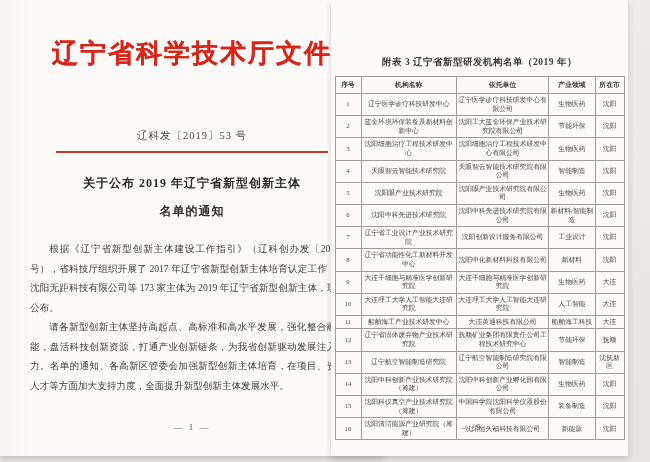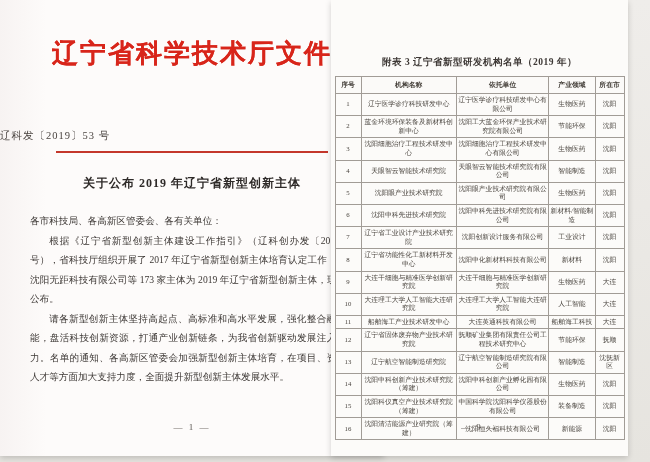--- a/index.html
+++ b/index.html
@@ -12,21 +12,21 @@
   .page{position:absolute;top:0;height:456px;background:#fdfcfa;box-shadow:0 2px 6px rgba(0,0,0,.18);}
   .page-left{left:0;width:384px;background:linear-gradient(90deg,#f7f3f2 0%,#fdfbfa 12%,#fdfbfa 100%);}
   .page-right{left:331px;width:297px;background:#fcfbf9;}
 
   
   .red-head{
     margin-top:36px;text-align:center;
     color:#d8251a;font-weight:700;font-size:26px;letter-spacing:2px;
     text-shadow:0 0 .4px #d8251a;white-space:nowrap;
   }
-  .doc-no{margin-top:58px;text-align:left;font-size:10.5px;color:#4a4440;letter-spacing:1px;}
+  .doc-no{margin-top:58px;text-align:center;font-size:10.5px;color:#4a4440;letter-spacing:1px;}
   .red-rule{margin:8px auto 0 auto;width:272px;height:2px;background:#c4372b;}
   .doc-title{margin-top:16px;text-align:center;font-size:12px;font-weight:700;color:#2e2a28;line-height:28px;letter-spacing:1px;}
   .body-text{margin:14px 28px 0 30px;font-size:9.6px;color:#3d3835;line-height:19.5px;text-align:justify;}
   .body-text p{margin:0;}
   .body-text p.indent{text-indent:2em;}
   .page-num{position:absolute;bottom:24px;width:100%;text-align:center;font-size:9px;color:#5a5550;letter-spacing:2px;}
 
   
   .table-title{margin-top:56px;text-align:center;font-size:9.5px;font-weight:700;color:#3c3734;letter-spacing:.5px;}
   table.roster{
@@ -44,23 +44,23 @@
 <body>
 
 <div class="photo">
 
   <div class="page page-left">
     <div class="red-head">辽宁省科学技术厅文件</div>
     <div class="doc-no">辽科发〔2019〕53 号</div>
     <div class="red-rule"></div>
     <div class="doc-title">
       <div>关于公布 2019 年辽宁省新型创新主体</div>
+      <div>名单的通知</div>
     </div>
     <div class="body-text">
-      <p>各市科技局、各高新区管委会、各有关单位：</p>
       <p class="indent">根据《辽宁省新型创新主体建设工作指引》（辽科创办发〔2019〕3 号），省科技厅组织开展了 2017 年辽宁省新型创新主体培育认定工作，认定沈阳无距科技有限公司等 173 家主体为 2019 年辽宁省新型创新主体，现予以公布。</p>
       <p class="indent">请各新型创新主体坚持高起点、高标准和高水平发展，强化整合融通功能，盘活科技创新资源，打通产业创新链条，为我省创新驱动发展注入新活力。名单的通知、各高新区管委会加强新型创新主体培育，在项目、资金、人才等方面加大支持力度，全面提升新型创新主体发展水平。</p>
     </div>
     <div class="page-num">— 1 —</div>
   </div>
 
   <div class="page page-right">
     <div class="table-title">附表 3  辽宁省新型研发机构名单（2019 年）</div>
 
     <table class="roster">

